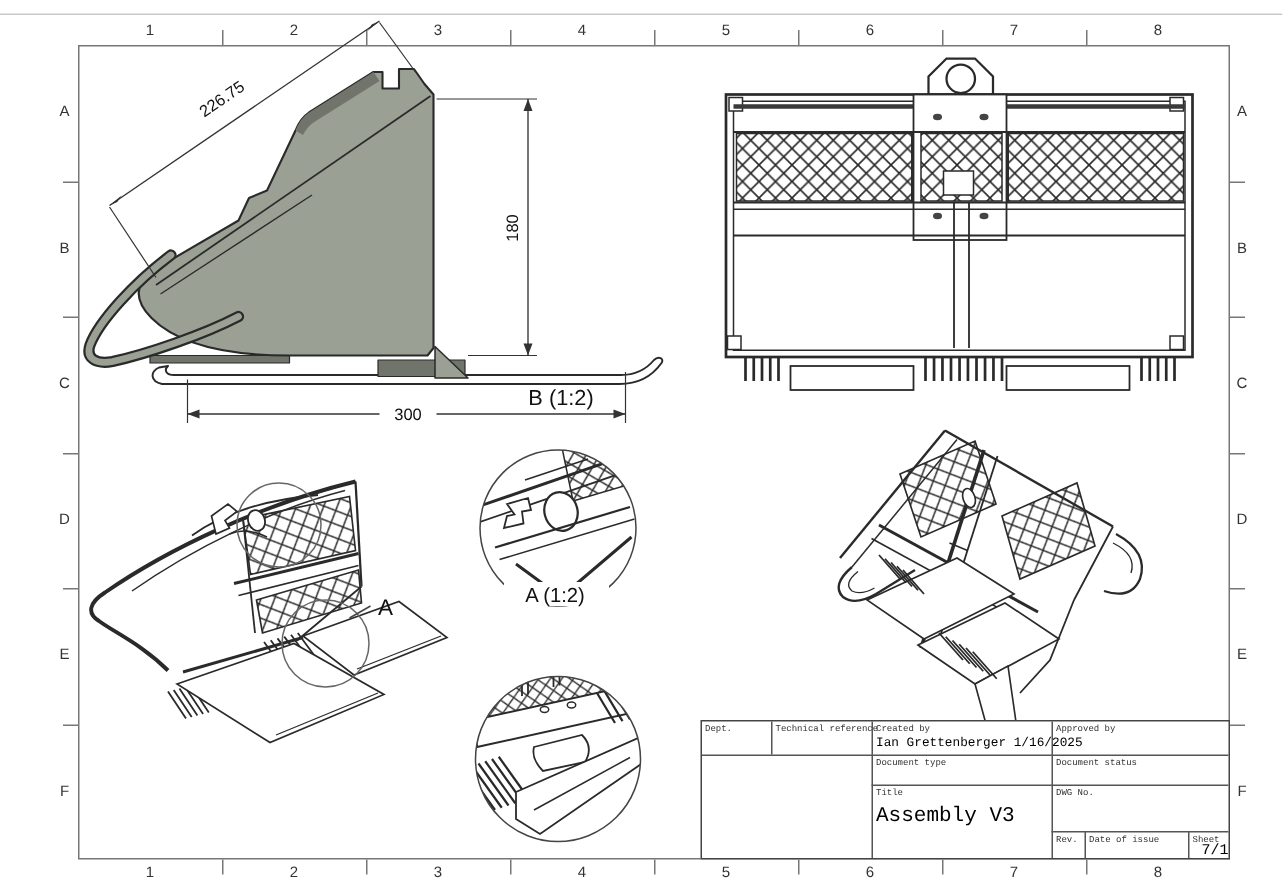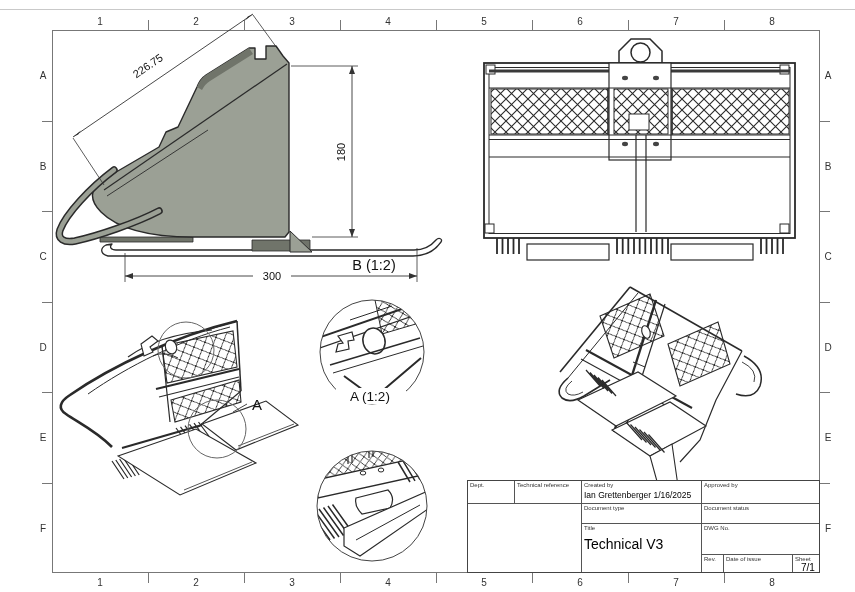--- a/index.html
+++ b/index.html
@@ -9,21 +9,21 @@
   #frame{position:absolute;left:52px;top:30px;width:768px;height:543px;
          border:1.5px solid #777;box-sizing:border-box;}
   .grid-label{position:absolute;font-size:10px;color:#333;transform:translate(-50%,-50%);}
   .tick{position:absolute;background:#777;}
   #drawing-svg{position:absolute;left:0;top:0;width:855px;height:592px;}
   text{font-family:"Liberation Sans", sans-serif;fill:#111;}
   
   #title-block{position:absolute;left:467px;top:480px;width:353px;height:93px;background:#fff;
                border:1px solid #444;box-sizing:border-box;font-size:6px;color:#333;}
   .tb-line{position:absolute;background:#555;}
-  .tb-cell{position:absolute;}
+  .tb-cell{position:absolute;font-family:Liberation Mono, monospace;}
   .tb-label{position:absolute;left:2px;top:1px;font-size:6px;color:#333;white-space:nowrap;}
   .tb-value{position:absolute;white-space:nowrap;color:#000;}
   #tb-created-value{left:2px;top:9px;font-size:8.5px;}
   #tb-title-value{left:2px;top:12px;font-size:14px;}
   #tb-sheet-value{left:8px;top:7px;font-size:10px;}
 </style>
 </head>
 <body>
 
 <div id="page">
@@ -314,21 +314,21 @@
       <span class="tb-label">Approved by</span>
     </div>
     <div class="tb-cell" style="left:114px;top:23px;width:119px;height:19px">
       <span class="tb-label">Document type</span>
     </div>
     <div class="tb-cell" style="left:234px;top:23px;width:117px;height:19px">
       <span class="tb-label">Document status</span>
     </div>
     <div class="tb-cell" style="left:114px;top:43px;width:119px;height:48px">
       <span class="tb-label">Title</span>
-      <span class="tb-value" id="tb-title-value">Technical V3</span>
+      <span class="tb-value" id="tb-title-value">Assembly V3</span>
     </div>
     <div class="tb-cell" style="left:234px;top:43px;width:117px;height:30px">
       <span class="tb-label">DWG No.</span>
     </div>
     <div class="tb-cell" style="left:234px;top:74px;width:21px;height:17px">
       <span class="tb-label">Rev.</span>
     </div>
     <div class="tb-cell" style="left:256px;top:74px;width:68px;height:17px">
       <span class="tb-label">Date of issue</span>
     </div>

